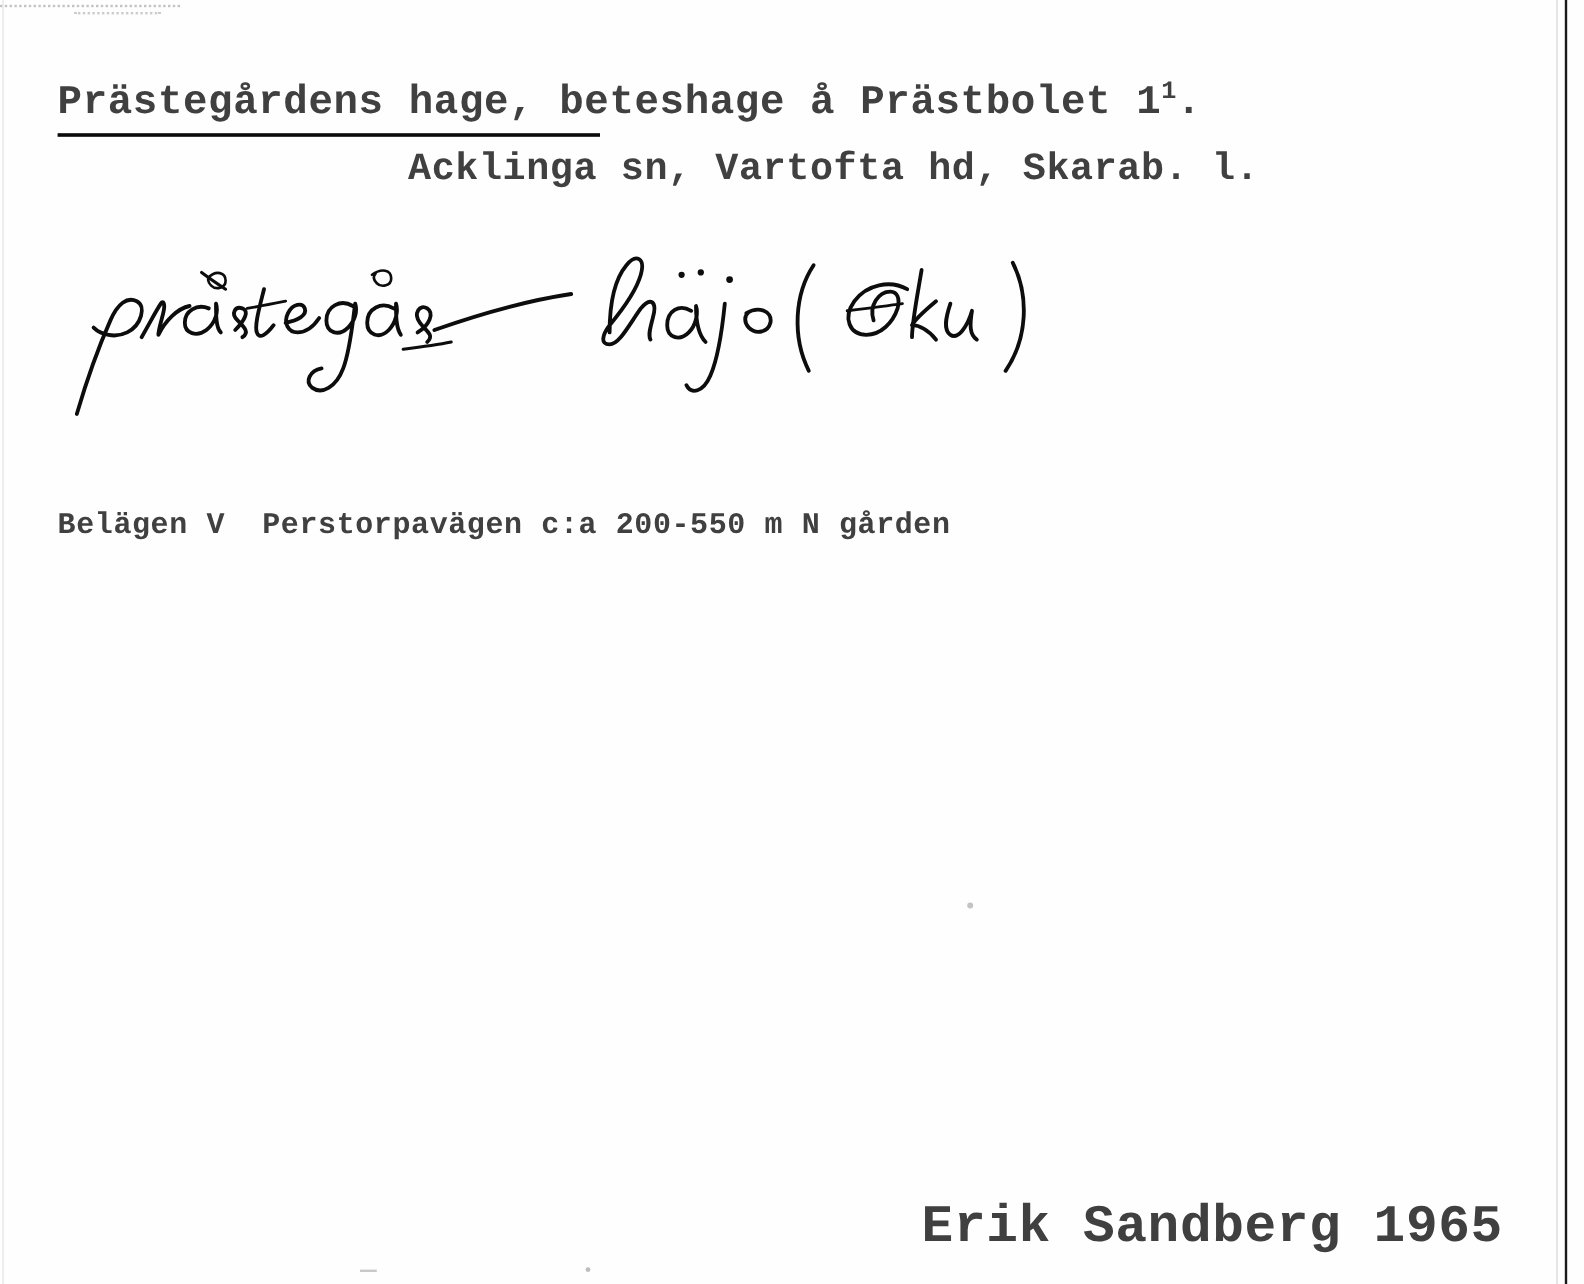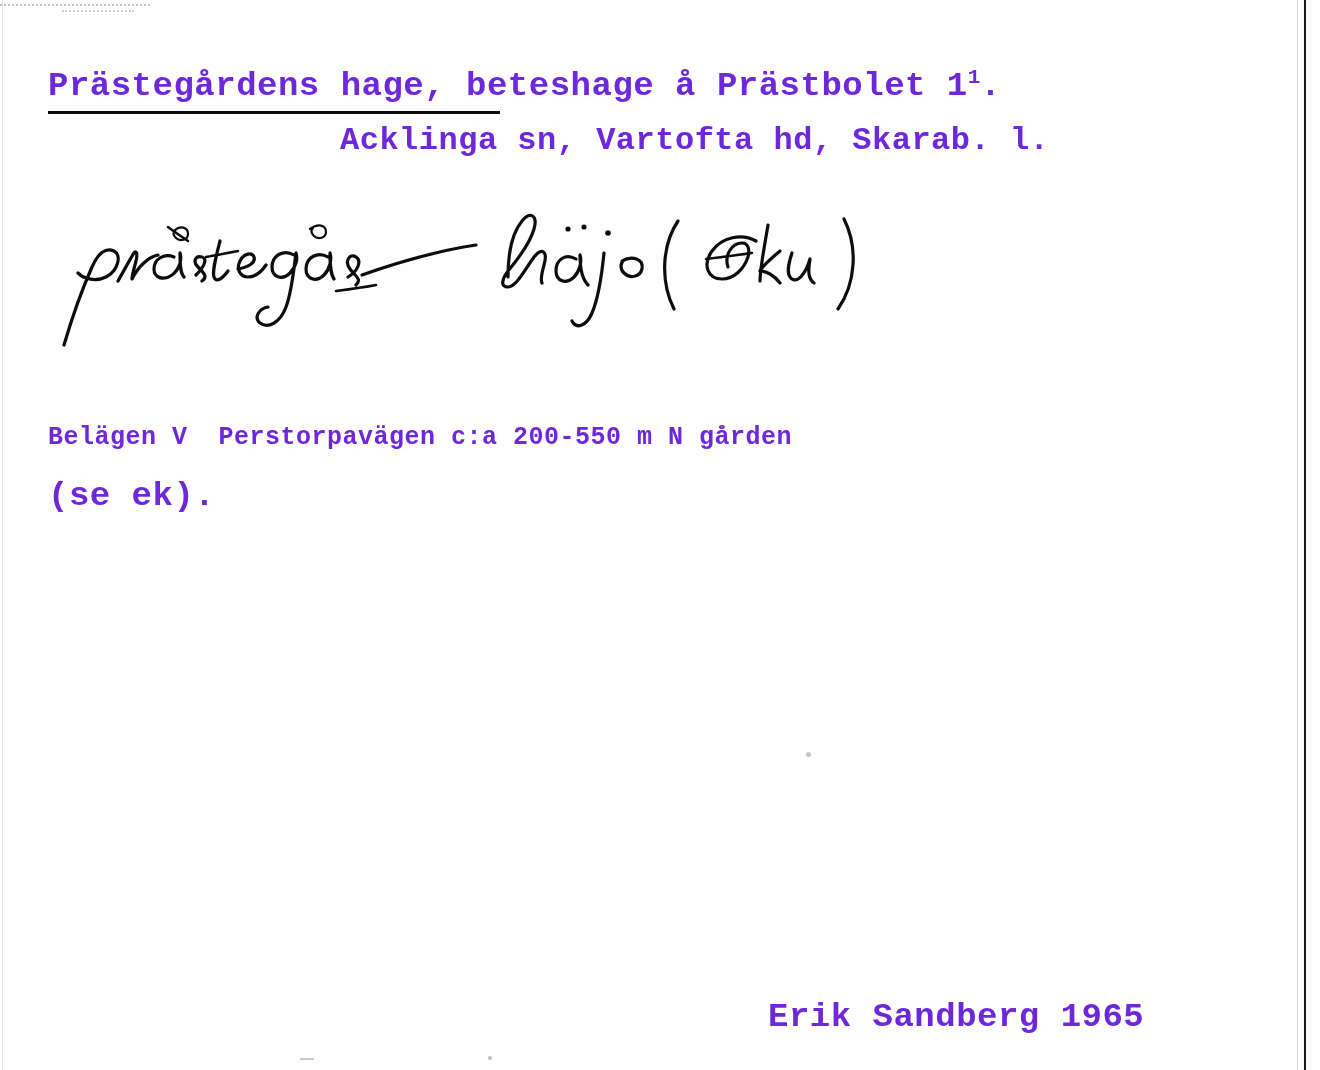--- a/index.html
+++ b/index.html
@@ -97,21 +97,21 @@
     border-radius: 50%;
   }
 
   
   .typed {
     position: absolute;
     font-family: "Liberation Mono", monospace;
     font-weight: 700;
     letter-spacing: 0.5px;
     white-space: pre;
-    color: #6d28d9;
+    color: #404040;
     text-align: right;
   }
 
   .title-line {
     left: 48px;
     top: 66px;
     font-size: 34px;
   }
   .title-underline {
     position: absolute;
@@ -140,21 +140,21 @@
   }
   .body-line-2 {
     left: 48px;
     top: 477px;
     font-size: 34px;
   }
 
   .signature-line {
     left: 768px;
     top: 998px;
-    font-size: 34px;
+    font-size: 44px;
   }
 
   
   .handwriting {
     position: absolute;
     left: 56px;
     top: 205px;
     width: 860px;
     height: 150px;
   }
@@ -243,17 +243,16 @@
 
         <path d="M736 48 C 732 60, 730 70, 736 74 C 742 78, 750 68, 754 54 C 752 66, 752 74, 758 78"></path>
 
         <path d="M788 14 C 802 42, 800 78, 782 104"></path>
       </g>
     </svg>
   </div>
   <div class="hand-text">prästegås häjä (Eku)</div>
 
   <div class="typed body-line-1">Belägen V  Perstorpavägen c:a 200-550 m N gården</div>
-  <div class="typed body-line-2">(se ek).</div>
 
   <div class="typed signature-line">Erik Sandberg 1965</div>
 
 </div>
 
 </body></html>

